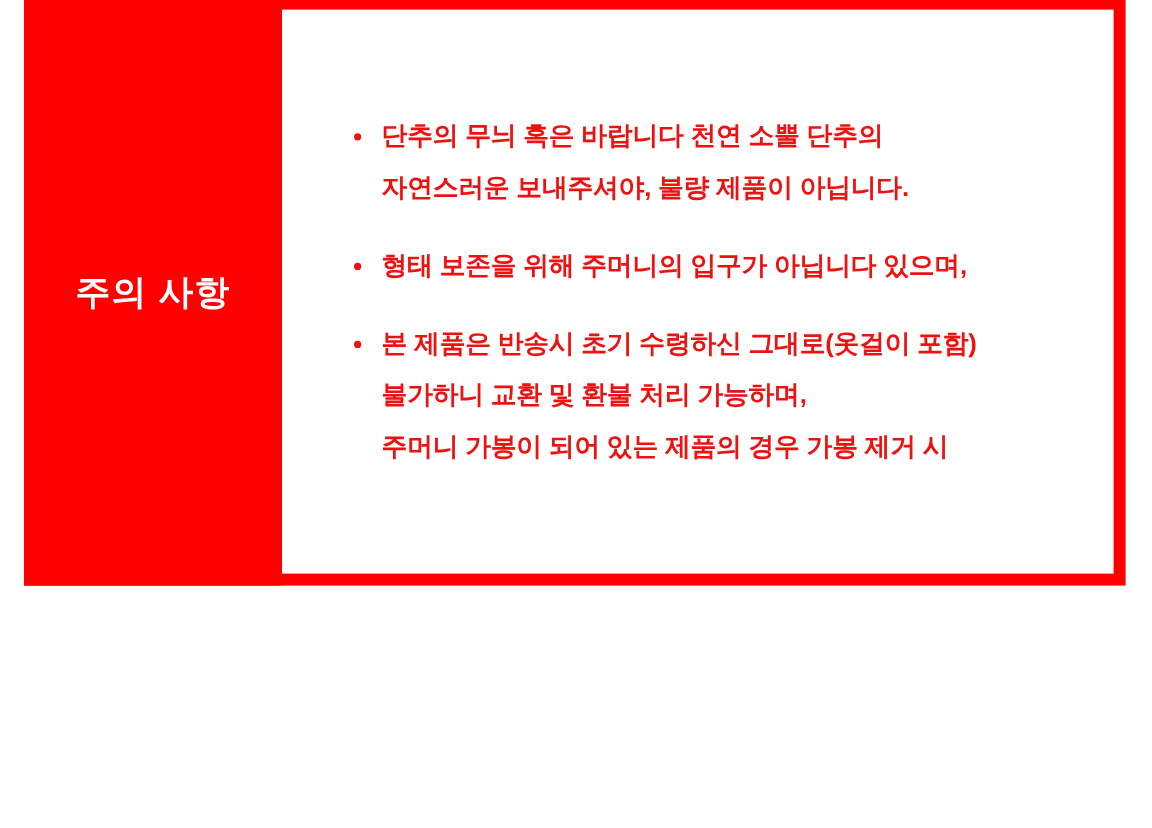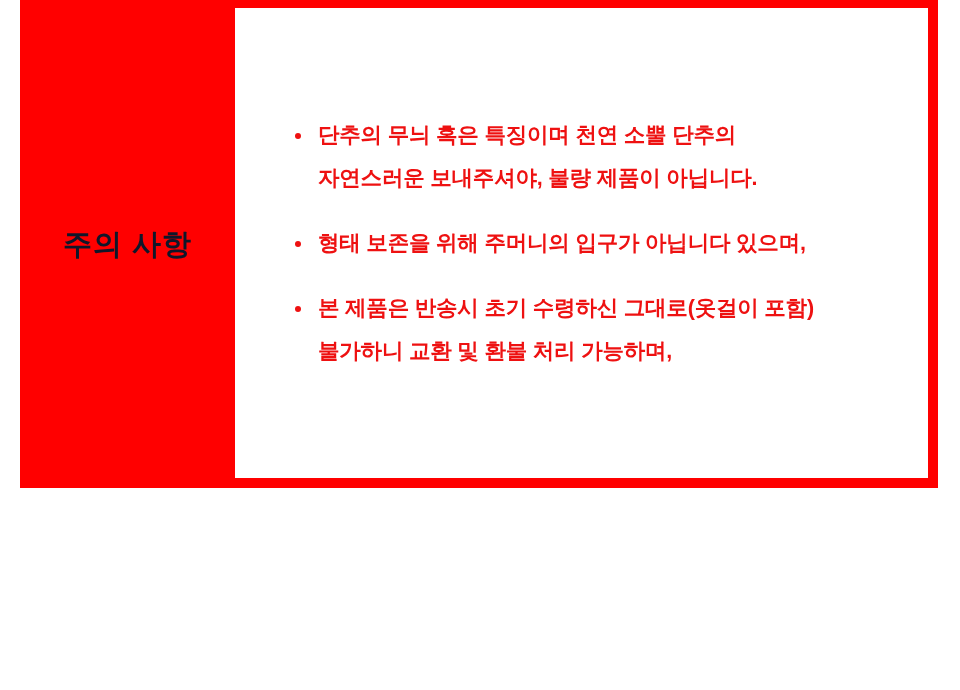--- a/index.html
+++ b/index.html
@@ -30,21 +30,21 @@
   .notice-title-pane {
     width: 215px;
     flex: 0 0 215px;
     display: flex;
     align-items: center;
     justify-content: center;
     background: #FF0000;
   }
 
   .notice-title {
-    color: #0f172a;
+    color: #ffffff;
     font-size: 29px;
     font-weight: bold;
     letter-spacing: 1px;
     line-height: 1.2;
     white-space: nowrap;
   }
 
   .notice-body-pane {
     flex: 1 1 auto;
     margin: 8px 10px 10px 0;
@@ -91,27 +91,28 @@
 
 <div class="notice-banner">
 
   <div class="notice-title-pane">
     <div class="notice-title">주의 사항</div>
   </div>
 
   <div class="notice-body-pane">
 
     <div class="bullet-group">
-      <div class="bullet-line has-marker">단추의 무늬 혹은 특징이며 천연 소뿔 단추의</div>
+      <div class="bullet-line has-marker">단추의 무늬 혹은 바랍니다 천연 소뿔 단추의</div>
       <div class="bullet-line">자연스러운 보내주셔야, 불량 제품이 아닙니다.</div>
     </div>
 
     <div class="bullet-group">
       <div class="bullet-line has-marker">형태 보존을 위해 주머니의 입구가 아닙니다 있으며,</div>
     </div>
 
     <div class="bullet-group">
       <div class="bullet-line has-marker">본 제품은 반송시 초기 수령하신 그대로(옷걸이 포함)</div>
       <div class="bullet-line">불가하니 교환 및 환불 처리 가능하며,</div>
+      <div class="bullet-line">주머니 가봉이 되어 있는 제품의 경우 가봉 제거 시</div>
     </div>
 
   </div>
 </div>
 
 </body></html>

